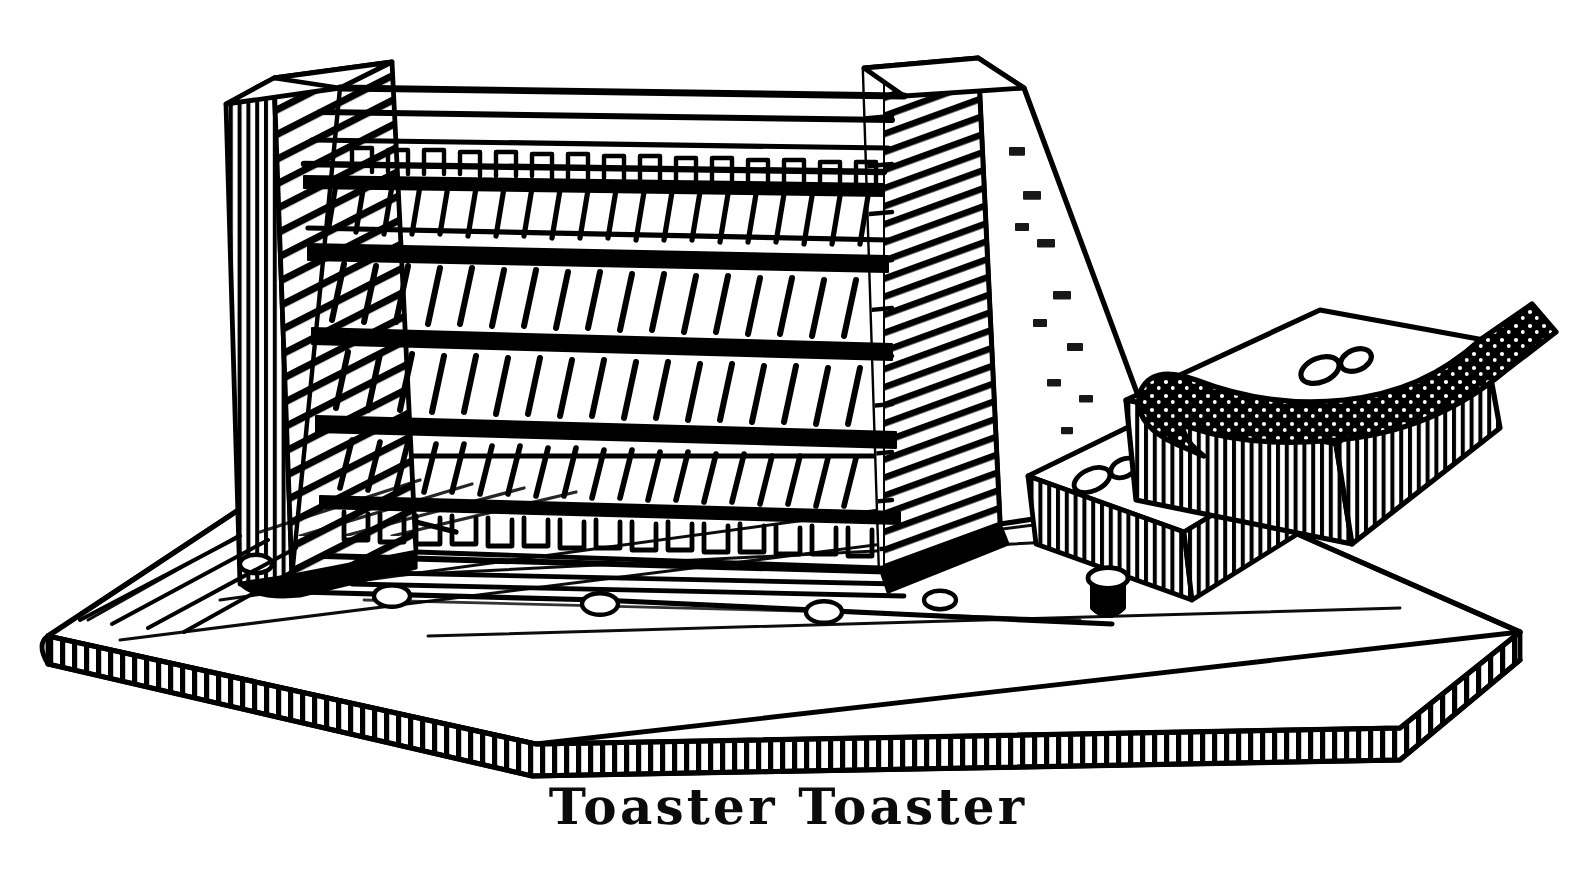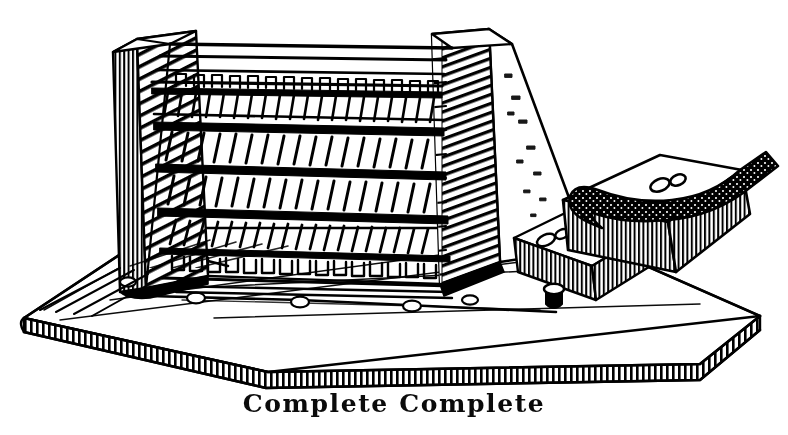--- a/index.html
+++ b/index.html
@@ -422,15 +422,15 @@
       <g stroke="#000" stroke-width="2" fill="none">
         <path d="M40,310 L120,268"></path>
         <path d="M56,312 L134,270"></path>
         <path d="M74,314 L148,274"></path>
         <path d="M92,316 L160,278"></path>
       </g>
 
     </g>
   </svg>
 
-  <div id="caption">Complete Complete</div>
+  <div id="caption">Toaster Toaster</div>
 
 </div>
 
 </body></html>

